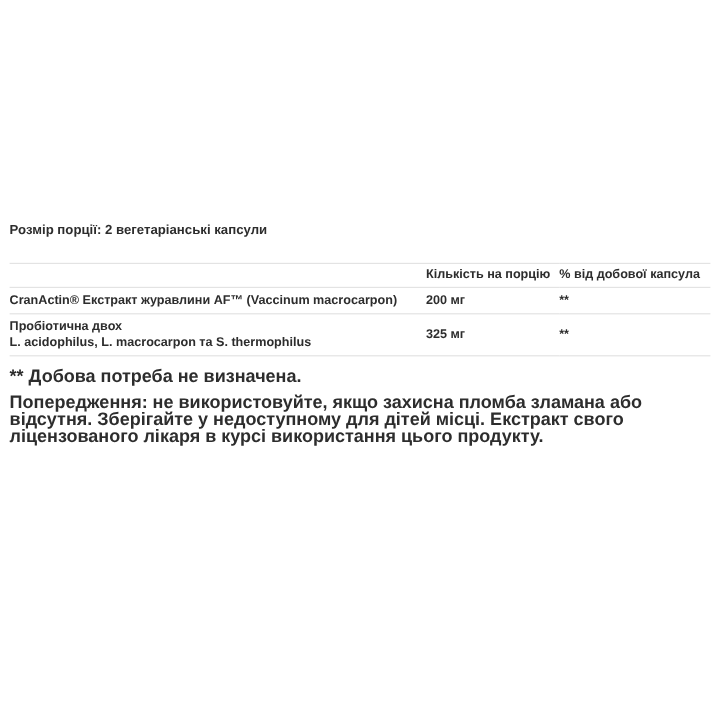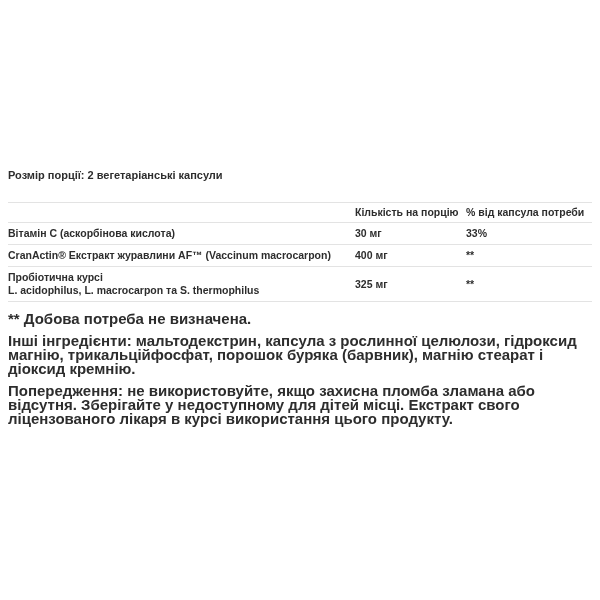--- a/index.html
+++ b/index.html
@@ -9,21 +9,21 @@
     background: #ffffff;
     position: relative;
     font-family: "Liberation Sans", sans-serif;
     font-weight: 700;
     color: #2d2d2d;
     overflow: hidden;
   }
   .label {
     position: absolute;
     left: 8px;
-    top: 168px;
+    top: 185px;
     width: 584px;
   }
   .lead {
     font-size: 11px;
     line-height: 14px;
     margin: 0 0 11px 0;
   }
   table.facts {
     width: 100%;
     border-collapse: collapse;
@@ -63,42 +63,36 @@
   <table class="facts">
     <colgroup>
         <col class="c1">
         <col class="c2">
         <col class="c3">
       </colgroup>
     <thead>
       <tr>
         <th></th>
         <th>Кількість на порцію</th>
-        <th>% від капсула потреби</th>
+        <th>% від добової капсула</th>
       </tr>
     </thead>
     <tbody>
       <tr>
-        <td>Вітамін C (аскорбінова кислота)</td>
-        <td>30 мг</td>
-        <td>33%</td>
-      </tr>
-      <tr>
         <td>CranActin® Екстракт журавлини AF™ (Vaccinum macrocarpon)</td>
-        <td>400 мг</td>
+        <td>200 мг</td>
         <td>**</td>
       </tr>
       <tr>
         <td>
-          <div>Пробіотична курсі</div>
+          <div>Пробіотична двох</div>
           <div>L. acidophilus, L. macrocarpon та S. thermophilus</div>
         </td>
         <td>325 мг</td>
         <td>**</td>
       </tr>
     </tbody>
   </table>
 
   <p class="foot first">** Добова потреба не визначена.</p>
-  <p class="foot">Інші інгредієнти: мальтодекстрин, капсула з рослинної целюлози, гідроксид магнію, трикальційфосфат, порошок буряка (барвник), магнію стеарат і діоксид кремнію.</p>
   <p class="foot">Попередження: не використовуйте, якщо захисна пломба зламана або відсутня. Зберігайте у недоступному для дітей місці. Екстракт свого ліцензованого лікаря в курсі використання цього продукту.</p>
 
 </div>
 
 </body></html>

